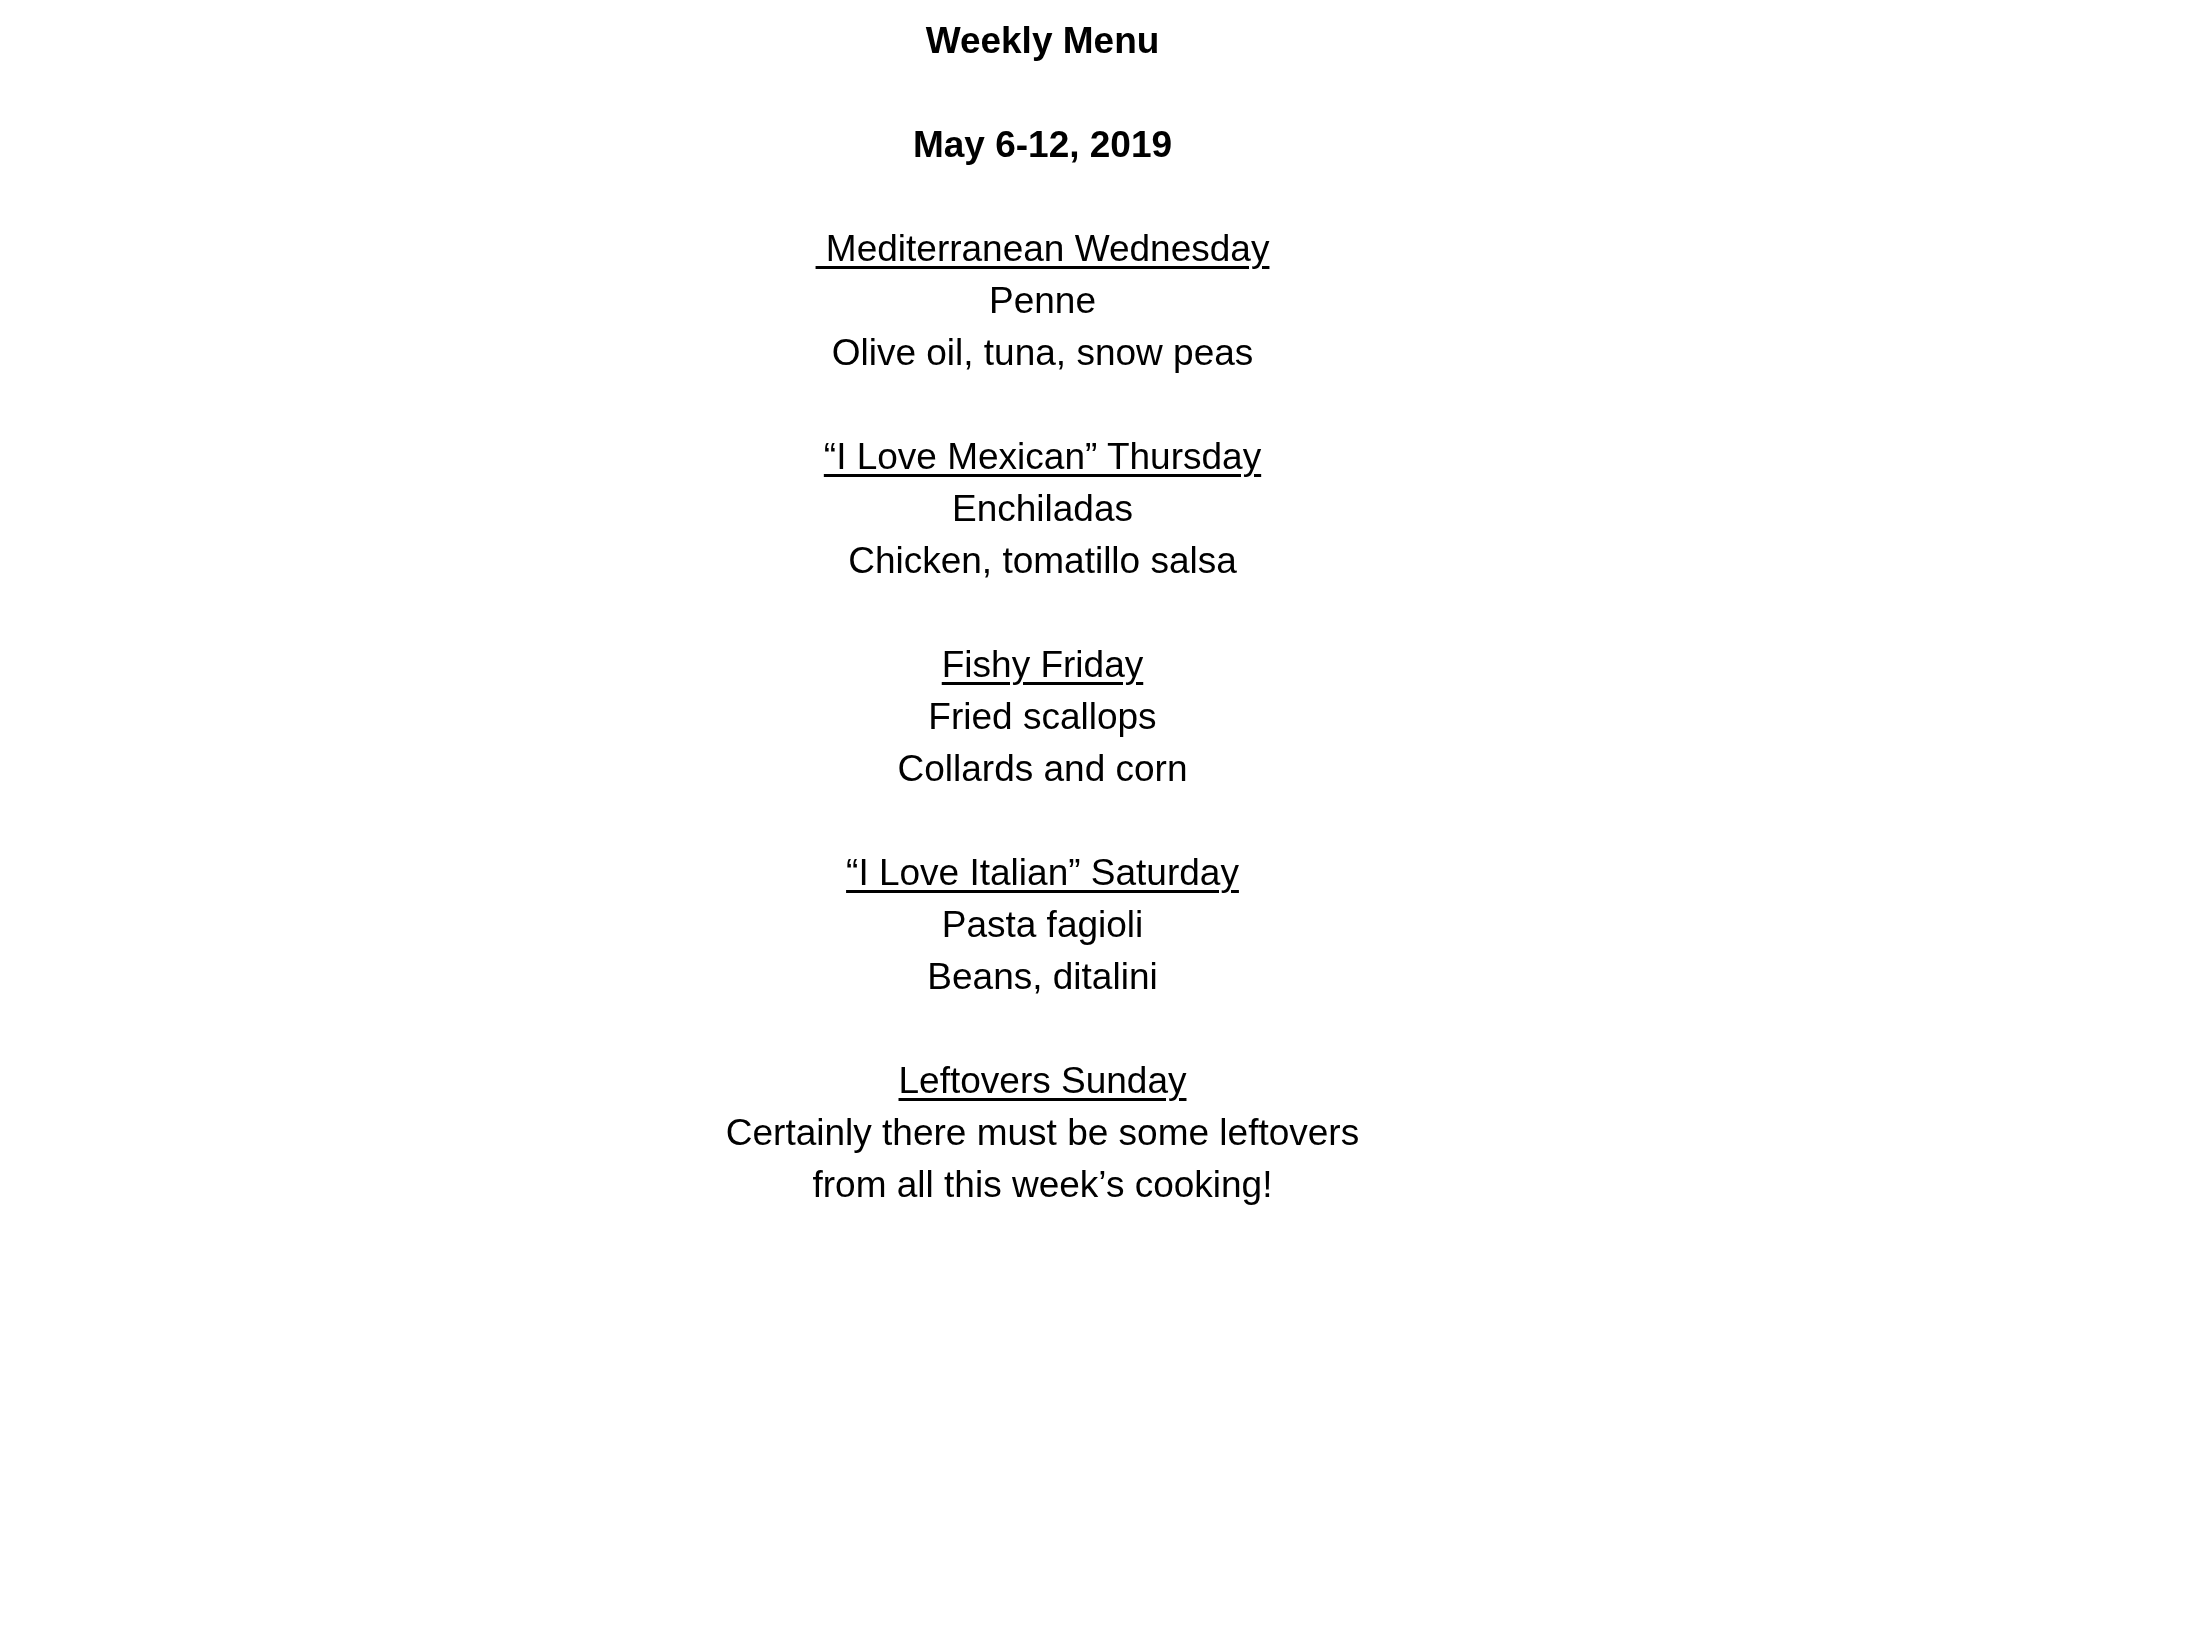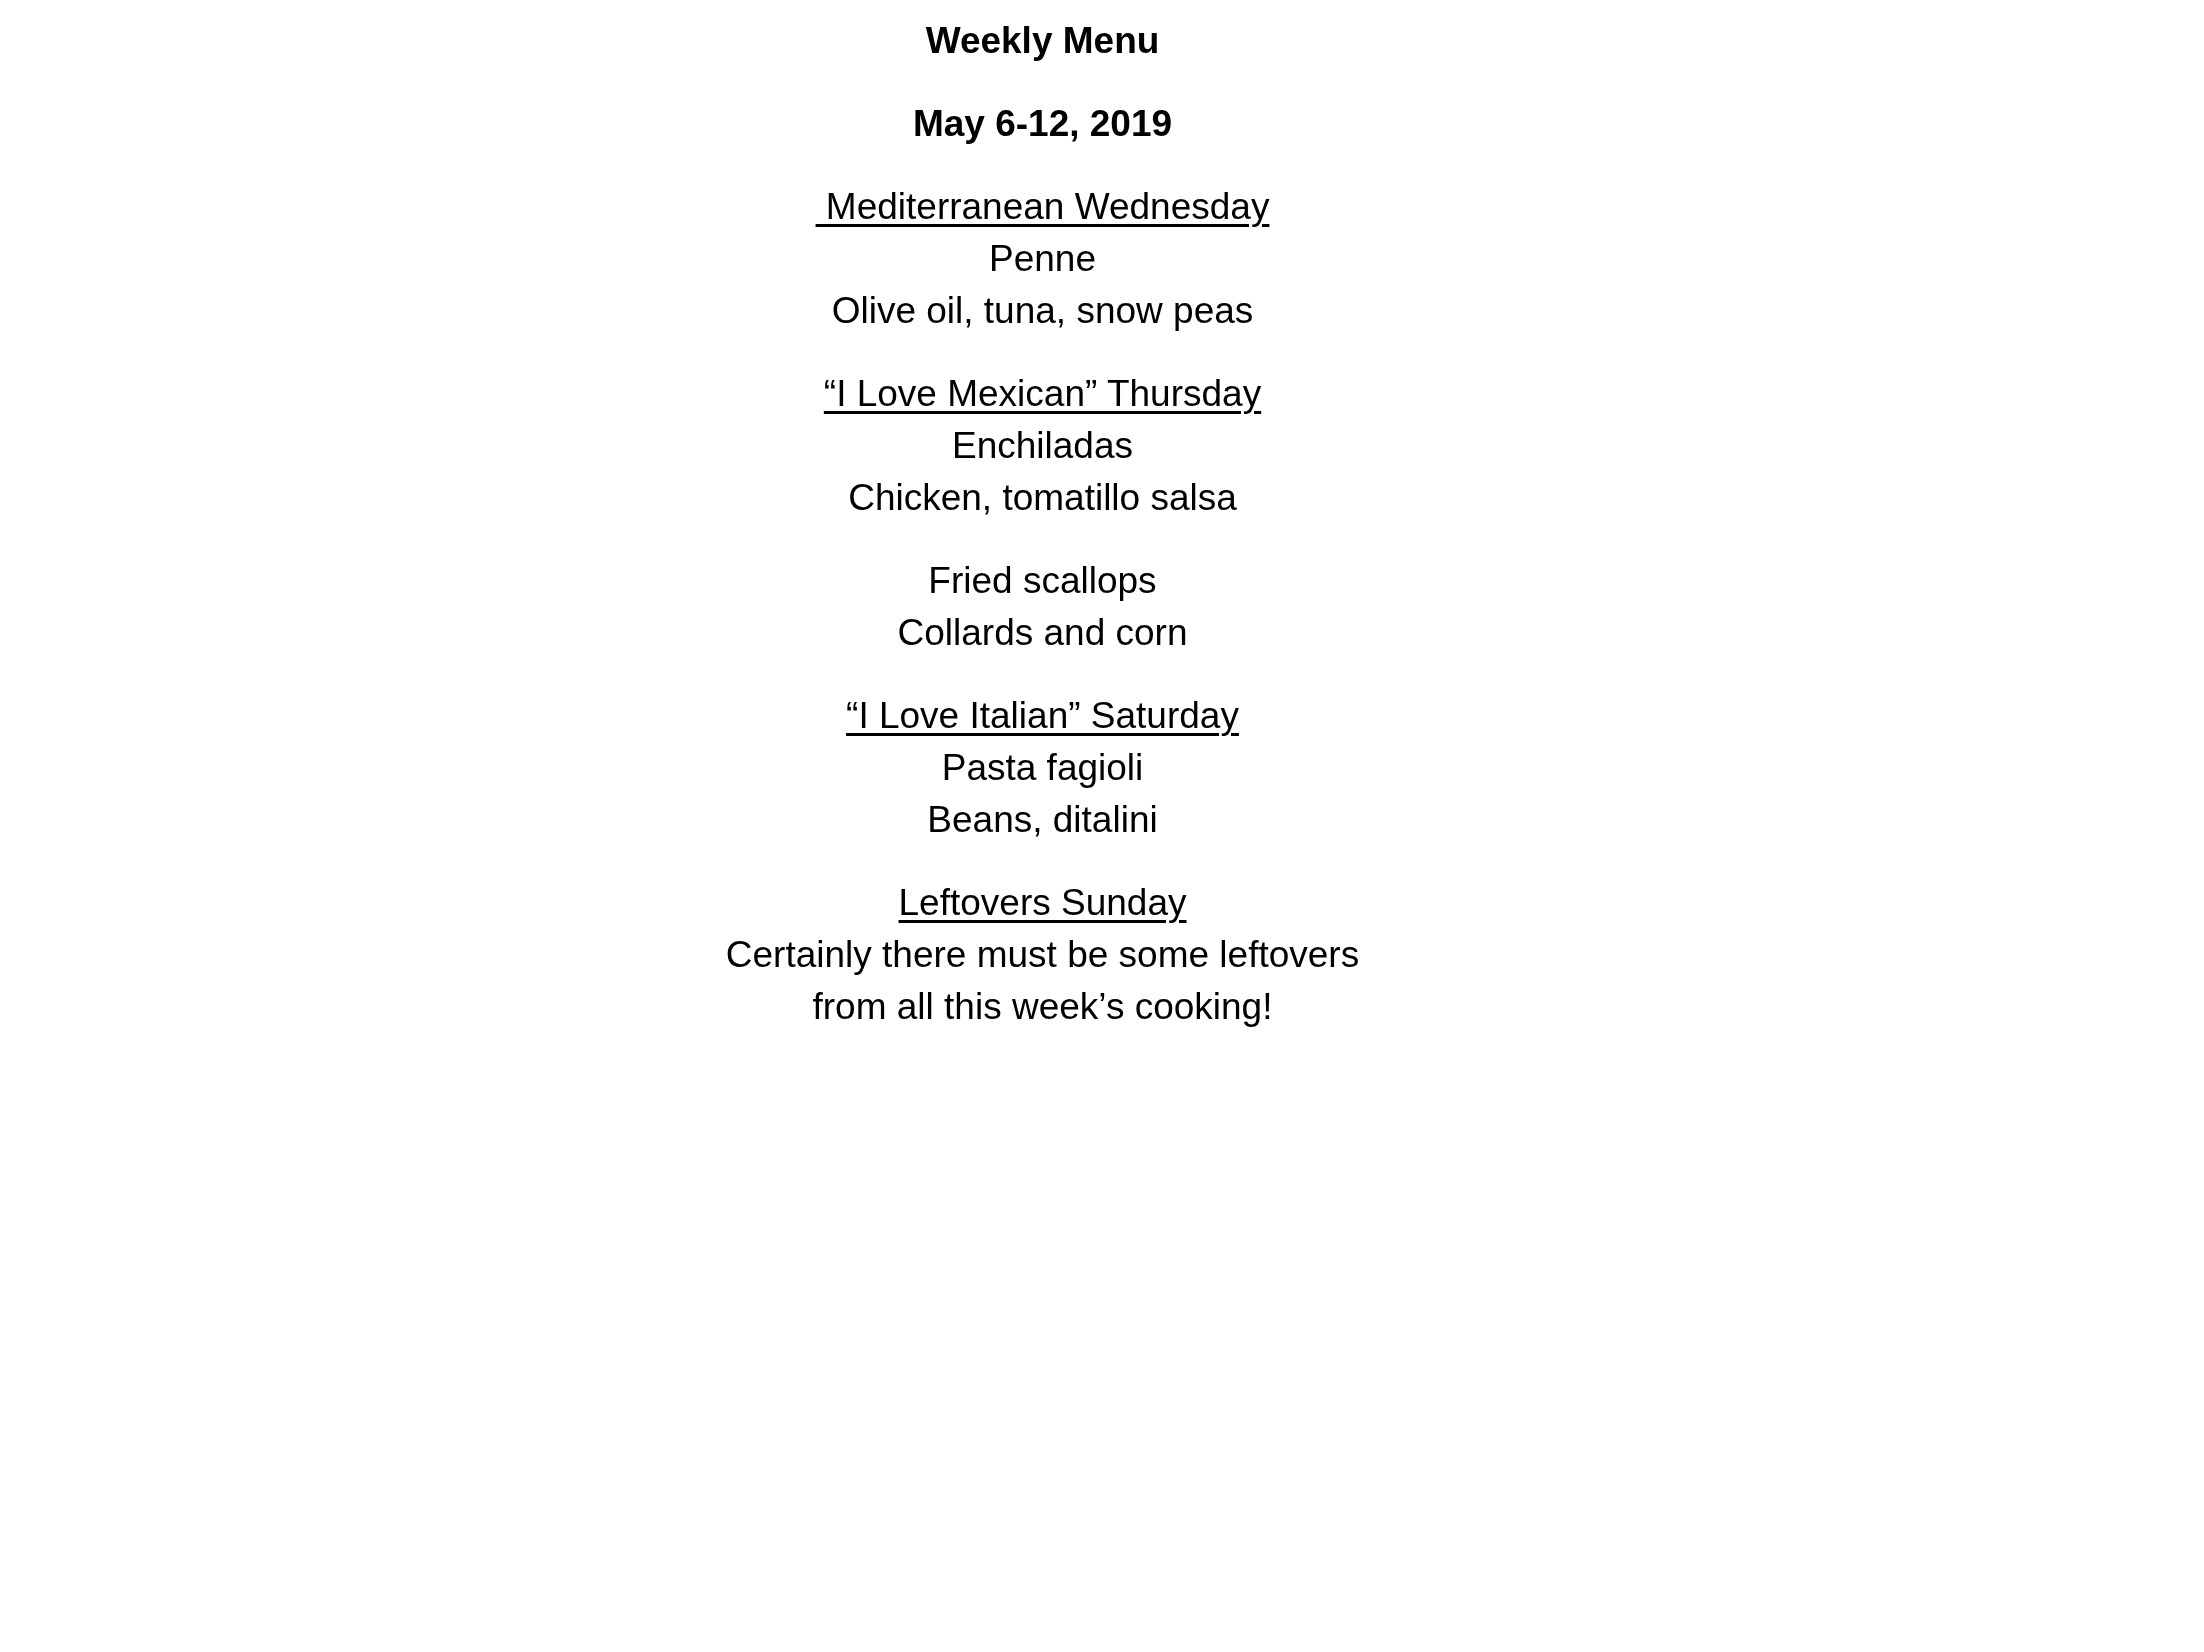--- a/index.html
+++ b/index.html
@@ -22,21 +22,21 @@
   .line {
     height: 52px;
     line-height: 52px;
     font-size: 37px;
     white-space: pre;       
   }
   .bold {
     font-weight: bold;
   }
   .date-line, .day {
-    margin-top: 31px;       
+    margin-top: 52px;       
   }
   .day-heading {
     text-decoration: underline;
     text-decoration-thickness: 2.7px;
     text-underline-offset: 4.5px;
     white-space: pre;
   }
 </style>
 </head>
 <body>
@@ -55,20 +55,21 @@
     <div class="line">Olive oil, tuna, snow peas</div>
   </section>
 
   <section class="day">
     <div class="line"><span class="day-heading">“I Love Mexican” Thursday</span></div>
     <div class="line">Enchiladas</div>
     <div class="line">Chicken, tomatillo salsa</div>
   </section>
 
   <section class="day">
+    <div class="line"><span class="day-heading">Fishy Friday</span></div>
     <div class="line">Fried scallops</div>
     <div class="line">Collards and corn</div>
   </section>
 
   <section class="day">
     <div class="line"><span class="day-heading">“I Love Italian” Saturday</span></div>
     <div class="line">Pasta fagioli</div>
     <div class="line">Beans, ditalini</div>
   </section>
 

